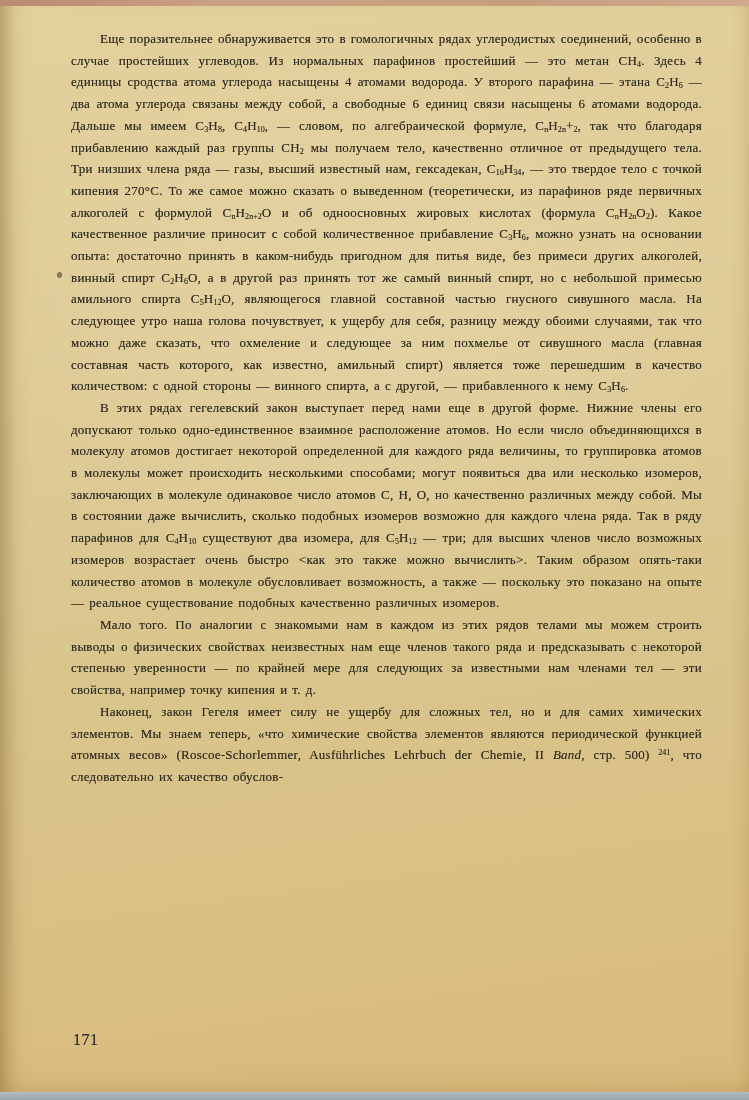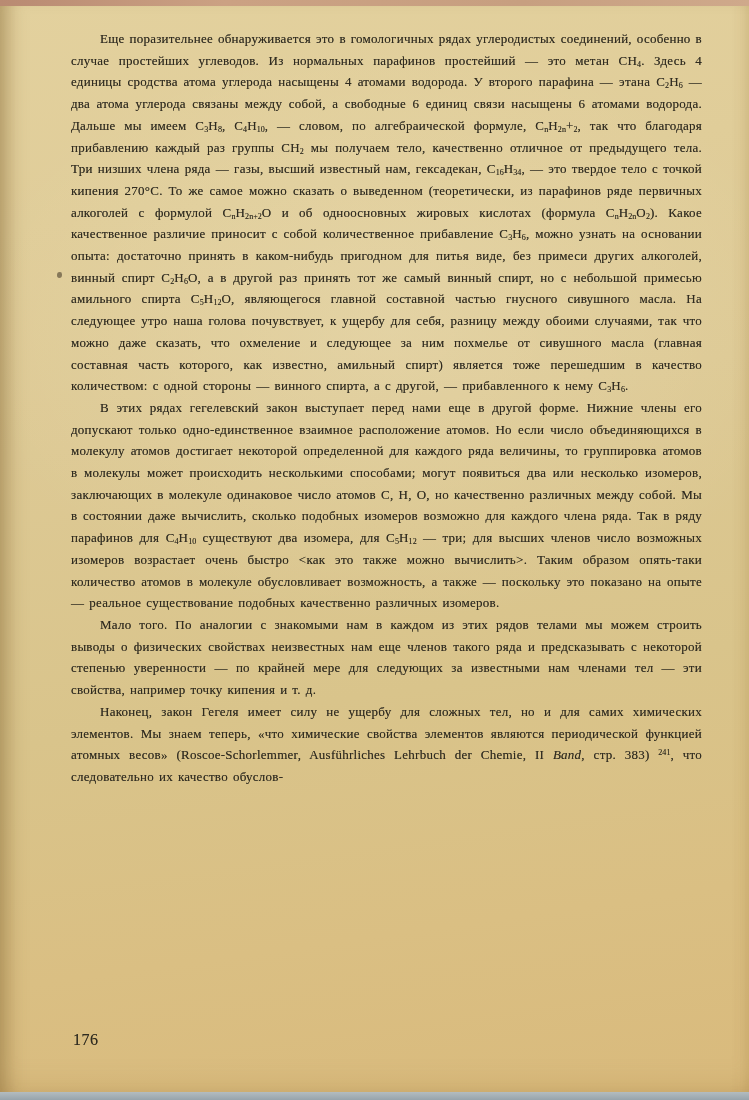--- a/index.html
+++ b/index.html
@@ -68,17 +68,17 @@
 </head>
 <body>
 
 <div class="paper">
   <div class="edge-top"></div>
   <div class="speck"></div>
   <div class="text-block">
       <p><span>Еще поразительнее обнаруживается это в гомологичных рядах углеродистых соединений, особенно в случае простейших углеводов. Из нормальных парафинов простейший — это метан CH</span><sub>4</sub><span>. Здесь 4 единицы сродства атома углерода насыщены 4 атомами водорода. У второго парафина — этана C</span><sub>2</sub><span>H</span><sub>6</sub><span> — два атома углерода связаны между собой, а свободные 6 единиц связи насыщены 6 атомами водорода. Дальше мы имеем C</span><sub>3</sub><span>H</span><sub>8</sub><span>, C</span><sub>4</sub><span>H</span><sub>10</sub><span>, — словом, по алгебраической формуле, C</span><sub>n</sub><span>H</span><sub>2n</sub><span>+</span><sub>2</sub><span>, так что благодаря прибавлению каждый раз группы CH</span><sub>2</sub><span> мы получаем тело, качественно отличное от предыдущего тела. Три низших члена ряда — газы, высший известный нам, гексадекан, C</span><sub>16</sub><span>H</span><sub>34</sub><span>, — это твердое тело с точкой кипения 270°C. То же самое можно сказать о выведенном (теоретически, из парафинов ряде первичных алкоголей с формулой C</span><sub>n</sub><span>H</span><sub>2n+2</sub><span>O и об одноосновных жировых кислотах (формула C</span><sub>n</sub><span>H</span><sub>2n</sub><span>O</span><sub>2</sub><span>). Какое качественное различие приносит с собой количественное прибавление C</span><sub>3</sub><span>H</span><sub>6</sub><span>, можно узнать на основании опыта: достаточно принять в каком-нибудь пригодном для питья виде, без примеси других алкоголей, винный спирт C</span><sub>2</sub><span>H</span><sub>6</sub><span>O, а в другой раз принять тот же самый винный спирт, но с небольшой примесью амильного спирта C</span><sub>5</sub><span>H</span><sub>12</sub><span>O, являющегося главной составной частью гнусного сивушного масла. На следующее утро наша голова почувствует, к ущербу для себя, разницу между обоими случаями, так что можно даже сказать, что охмеление и следующее за ним похмелье от сивушного масла (главная составная часть которого, как известно, амильный спирт) является тоже перешедшим в качество количеством: с одной стороны — винного спирта, а с другой, — прибавленного к нему C</span><sub>3</sub><span>H</span><sub>6</sub><span>.</span></p>
       <p><span>В этих рядах гегелевский закон выступает перед нами еще в другой форме. Нижние члены его допускают только одно-единственное взаимное расположение атомов. Но если число объединяющихся в молекулу атомов достигает некоторой определенной для каждого ряда величины, то группировка атомов в молекулы может происходить несколькими способами; могут появиться два или несколько изомеров, заключающих в молекуле одинаковое число атомов C, H, O, но качественно различных между собой. Мы в состоянии даже вычислить, сколько подобных изомеров возможно для каждого члена ряда. Так в ряду парафинов для C</span><sub>4</sub><span>H</span><sub>10</sub><span> существуют два изомера, для C</span><sub>5</sub><span>H</span><sub>12</sub><span> — три; для высших членов число возможных изомеров возрастает очень быстро &lt;как это также можно вычислить&gt;. Таким образом опять-таки количество атомов в молекуле обусловливает возможность, а также — поскольку это показано на опыте — реальное существование подобных качественно различных изомеров.</span></p>
       <p><span>Мало того. По аналогии с знакомыми нам в каждом из этих рядов телами мы можем строить выводы о физических свойствах неизвестных нам еще членов такого ряда и предсказывать с некоторой степенью уверенности — по крайней мере для следующих за известными нам членами тел — эти свойства, например точку кипения и т. д.</span></p>
-      <p><span>Наконец, закон Гегеля имеет силу не ущербу для сложных тел, но и для самих химических элементов. Мы знаем теперь, «что химические свойства элементов являются периодической функцией атомных весов» (Roscoe-Schorlemmer, Ausführliches Lehrbuch der Chemie, II </span><i>Band</i><span>, стр. 383) </span><sup>241</sup><span>, что следовательно их качество обуслов-</span></p>
+      <p><span>Наконец, закон Гегеля имеет силу не ущербу для сложных тел, но и для самих химических элементов. Мы знаем теперь, «что химические свойства элементов являются периодической функцией атомных весов» (Roscoe-Schorlemmer, Ausführliches Lehrbuch der Chemie, II </span><i>Band</i><span>, стр. 500) </span><sup>241</sup><span>, что следовательно их качество обуслов-</span></p>
     </div>
-  <div class="page-number">176</div>
+  <div class="page-number">171</div>
   <div class="edge-bottom"></div>
 </div>
 
 </body></html>

